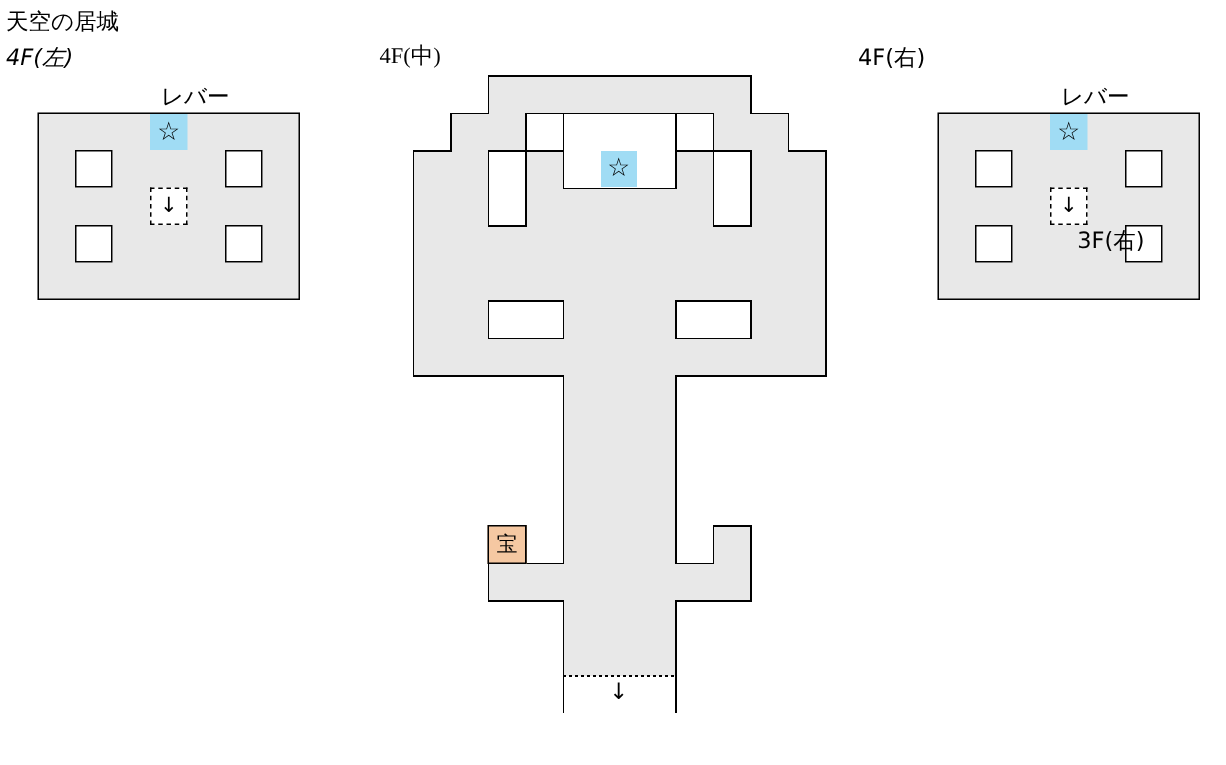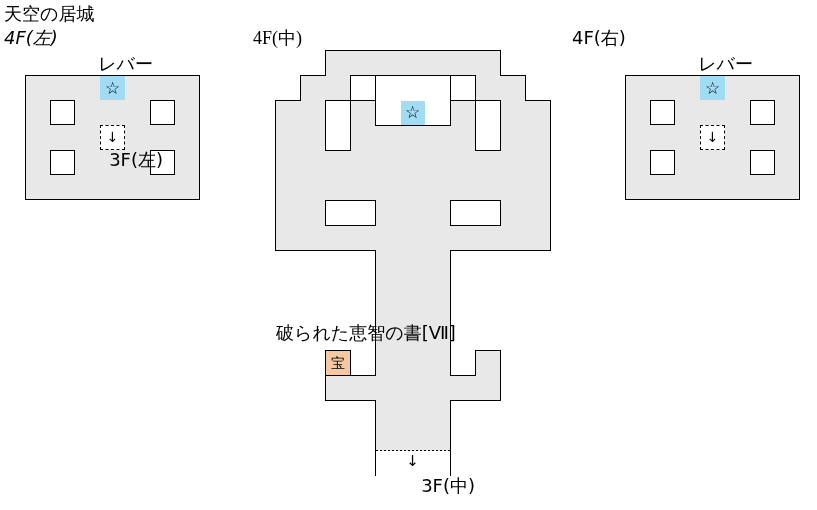--- a/index.html
+++ b/index.html
@@ -1,21 +1,21 @@
 <!DOCTYPE html>
 <html><head>
 <meta charset="utf-8">
 <style>
   html,body{margin:0;padding:0;background:#fff;}
   #canvas{
     position:relative;width:817px;height:510px;background:#ffffff;
     font-family:"DejaVu Sans","Liberation Sans",sans-serif;color:#000;overflow:hidden;
   }
   #midmap{position:absolute;left:0;top:0;}
-  .t{position:absolute;font-size:18px;line-height:18px;white-space:nowrap;}
+  .t{position:absolute;font-size:15px;line-height:18px;white-space:nowrap;}
   .tc{text-align:right;}
   .room{position:absolute;width:175px;height:125px;background:#e8e8e8;border:1px solid #000;box-sizing:border-box;}
   .sq{position:absolute;width:25px;height:25px;background:#ffffff;border:1px solid #000;box-sizing:border-box;}
   .bluecell{position:absolute;width:25px;height:24px;background:#a0dcf4;font-size:17px;line-height:24px;text-align:center;}
   .starmid{position:absolute;width:25px;height:25px;font-size:17px;line-height:25px;text-align:center;}
   .dash{position:absolute;width:25px;height:25px;background:#ffffff;border:1px dashed #000;box-sizing:border-box;font-size:14px;line-height:22px;text-align:center;}
   .treas{position:absolute;width:26px;height:26px;background:#f5c8a2;border:1px solid #000;box-sizing:border-box;font-size:14px;line-height:24px;text-align:center;}
   .arrow{position:absolute;width:25px;font-size:15px;line-height:20px;text-align:center;}
 </style>
 </head>
@@ -47,30 +47,28 @@
   <div class="t" style="left:572px;top:29px;">4F(右)</div>
 
   <div class="t tc" style="left:73px;top:55px;width:80px;">レバー</div>
   <div class="room" style="left:25px;top:75px;"></div>
   <div class="bluecell" style="left:100px;top:76px;"><span>☆</span></div>
   <div class="sq" style="left:50px;top:100px;"></div>
   <div class="sq" style="left:150px;top:100px;"></div>
   <div class="sq" style="left:50px;top:150px;"></div>
   <div class="sq" style="left:150px;top:150px;"></div>
   <div class="dash" style="left:100px;top:125px;"><span>↓</span></div>
-  <div class="t tc" style="left:63px;top:151px;width:100px;">3F(左)</div>
 
   <div class="starmid" style="left:400px;top:100px;"><span>☆</span></div>
-  <div class="t" style="left:276px;top:324px;">破られた恵智の書[Ⅶ]</div>
   <div class="treas" style="left:325px;top:350px;"><span>宝</span></div>
   <div class="arrow" style="left:400px;top:451px;">↓</div>
-  <div class="t tc" style="left:355px;top:477px;width:120px;">3F(中)</div>
 
   <div class="t tc" style="left:673px;top:55px;width:80px;">レバー</div>
   <div class="room" style="left:625px;top:75px;"></div>
   <div class="bluecell" style="left:700px;top:76px;"><span>☆</span></div>
   <div class="sq" style="left:650px;top:100px;"></div>
   <div class="sq" style="left:750px;top:100px;"></div>
   <div class="sq" style="left:650px;top:150px;"></div>
   <div class="sq" style="left:750px;top:150px;"></div>
   <div class="dash" style="left:700px;top:125px;"><span>↓</span></div>
+  <div class="t tc" style="left:663px;top:151px;width:100px;">3F(右)</div>
 
 </div>
 
 </body></html>

